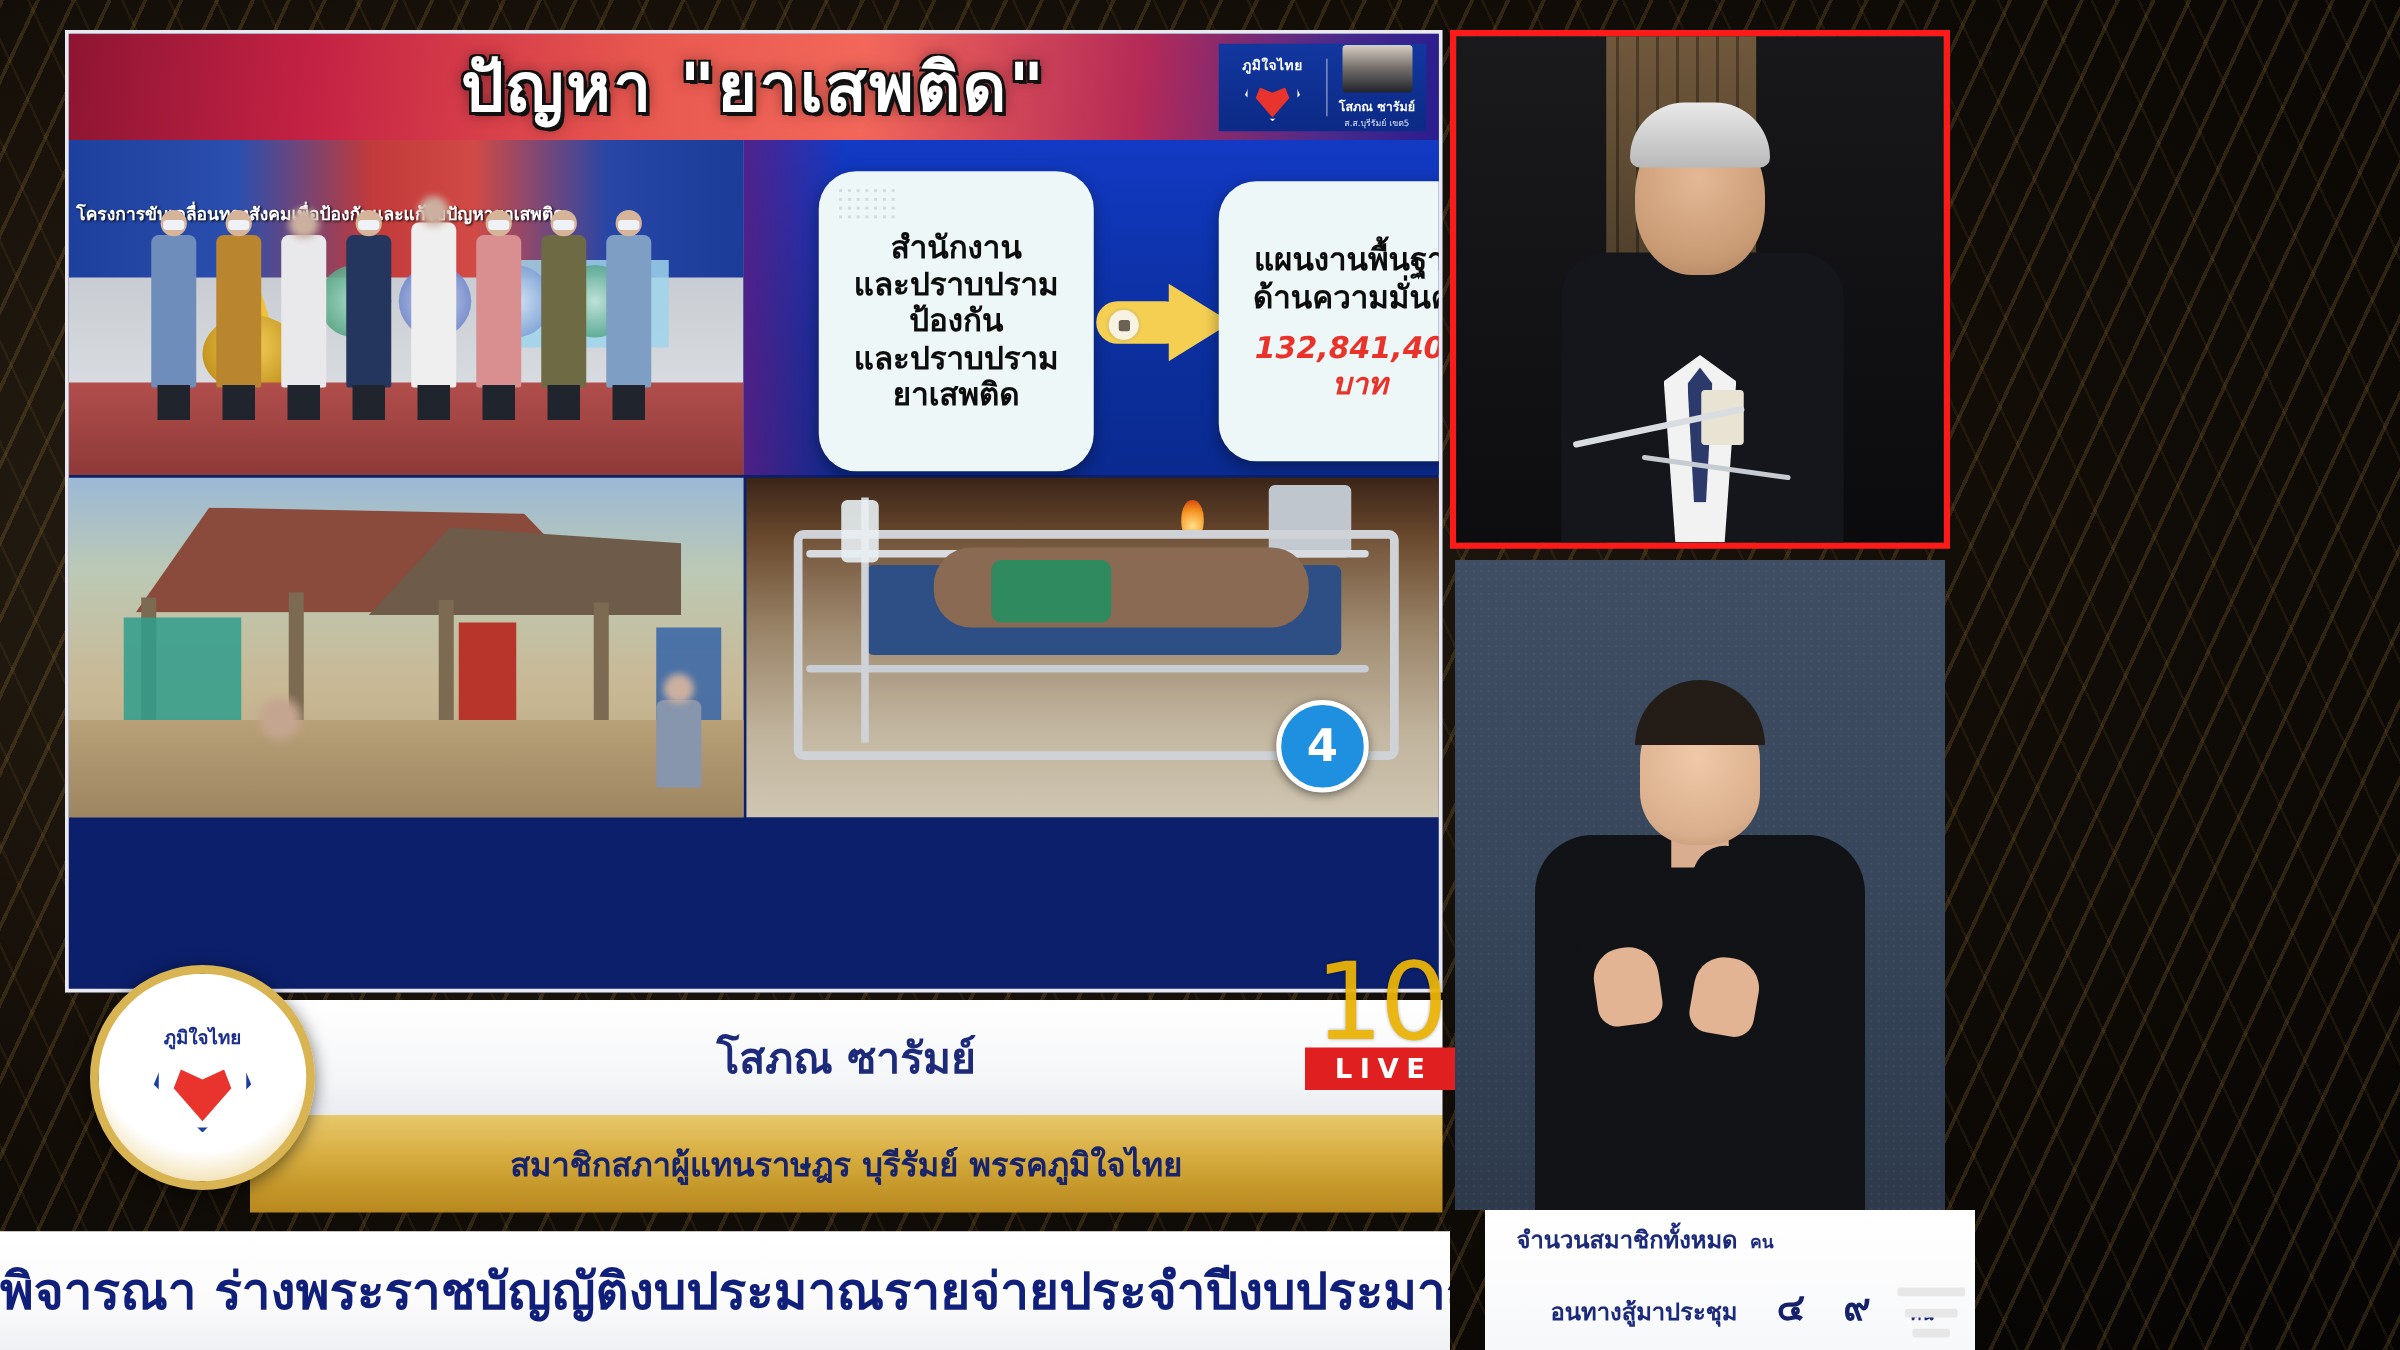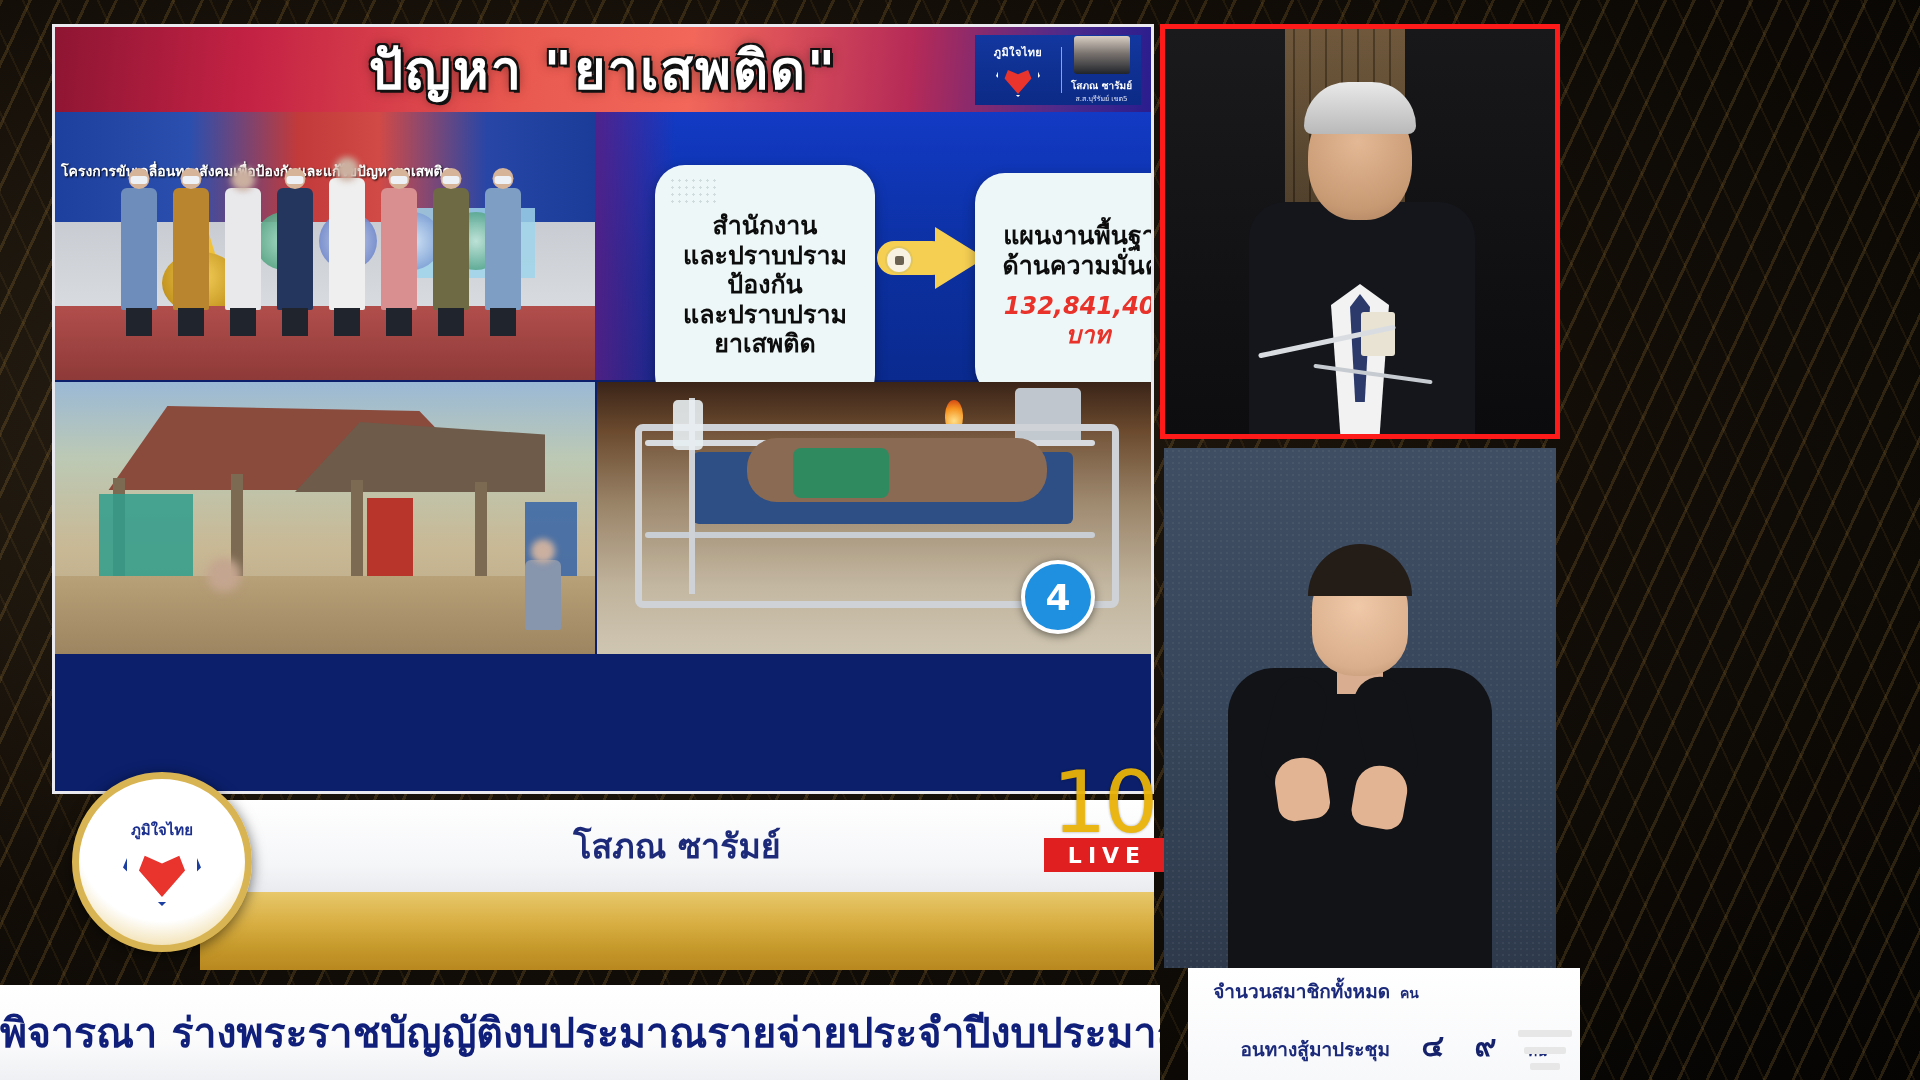--- a/index.html
+++ b/index.html
@@ -29,21 +29,21 @@
 
   
   .info-band{position:absolute;left:540px;top:85px;width:562px;height:268px;
     background:linear-gradient(180deg,#123ac4 0%,#0b2f9e 60%,#0a2a8f 100%);}
   .band-left-fade{position:absolute;left:0;top:0;width:80px;height:100%;
     background:linear-gradient(90deg,rgba(90,30,130,.85),rgba(18,58,196,0));}
 
   .info-card{position:absolute;background:#eef7f7;border-radius:30px;
     box-shadow:0 4px 12px rgba(0,0,0,.35);
     display:flex;flex-direction:column;align-items:center;justify-content:center;
-    color:#0d0d0d;font-weight:700;line-height:1.18;text-align:center;margin-top:28px;}
+    color:#0d0d0d;font-weight:700;line-height:1.18;text-align:center;}
   .card-left{left:600px;top:110px;width:212px;height:228px;font-size:25px;padding:6px 4px;}
   .card-right{left:920px;top:118px;width:218px;height:212px;font-size:25px;padding:6px 4px;}
   .dots{position:absolute;left:14px;top:12px;width:48px;height:30px;
     background-image:radial-gradient(#c9d7d9 1.3px, transparent 1.4px);
     background-size:7px 7px;opacity:.85;}
   .amount{color:#e8322a;font-size:24px;font-style:italic;font-weight:700;margin-top:12px;}
 
   
   .arrow-wrap{position:absolute;left:822px;top:200px;width:108px;height:62px;}
   .arrow-body{position:absolute;left:0;top:14px;width:72px;height:34px;background:#f5cf52;border-radius:17px;}
@@ -358,20 +358,21 @@
         <span class="cb-name">โสภณ ซารัมย์</span>
         <span class="cb-sub">ส.ส.บุรีรัมย์ เขต5</span>
       </div>
     </div>
   </div>
 
   <div class="nameplate">
     <div class="np-white"></div>
     <div class="np-gold"></div>
     <div class="np-name">โสภณ ซารัมย์</div>
+    <div class="np-role">สมาชิกสภาผู้แทนราษฎร บุรีรัมย์ พรรคภูมิใจไทย</div>
     <div class="np-emblem">
       <span class="lbl">ภูมิใจไทย</span>
       <span class="np-heart">
           <i class="ring"></i>
           <i class="inner"></i>
         </span>
     </div>
   </div>
 
   <div class="ch10">10</div>

